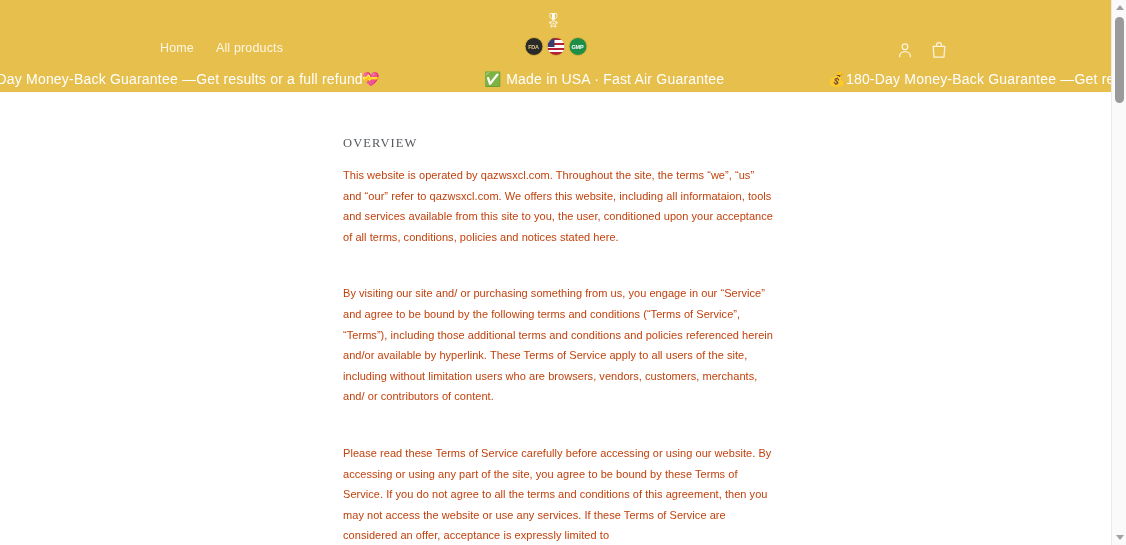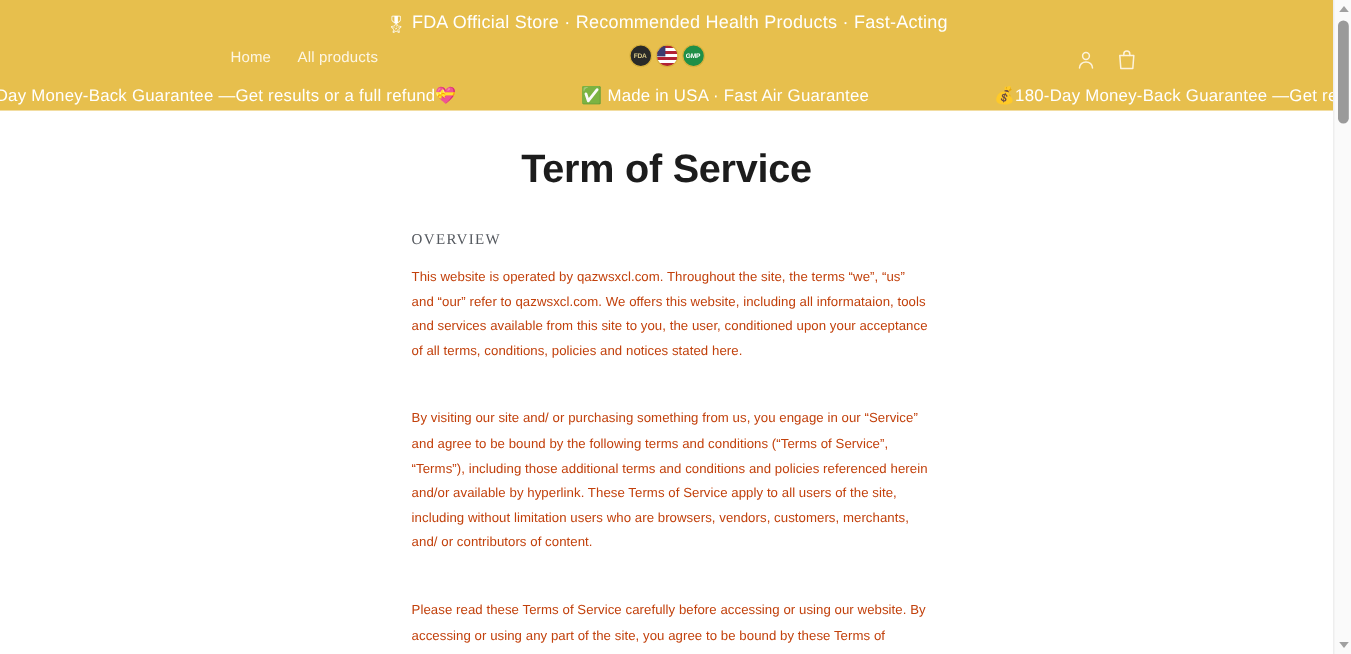--- a/index.html
+++ b/index.html
@@ -58,21 +58,20 @@
     position: relative;
     height: 30px;
   }
   .nav-left {
     position: absolute;
     left: 160px;
     top: 6px;
     display: flex;
     gap: 22px;
     align-items: center;
-    margin-left: 32px;
   }
   .nav-link {
     color: #fdf6e4;
     font-size: 12.5px;
     text-decoration: none;
     letter-spacing: .15px;
     cursor: pointer;
     background: none;
     border: 0;
     padding: 0;
@@ -241,21 +240,20 @@
 <body>
 
 <div id="page">
 
   <div class="viewport">
 
     <header class="header-wrap">
 
       <div class="announce">
         <span class="medal">🎖</span>
-        <span>FDA Official Store · Recommended Health Products · Fast-Acting</span>
       </div>
 
       <div class="nav-row">
 
         <nav class="nav-left">
           <a class="nav-link">Home</a>
           <a class="nav-link">All products</a>
         </nav>
 
         <div class="logo-badges">
@@ -286,21 +284,20 @@
           <span class="m-item">💰180-Day Money-Back Guarantee —Get results or a full refund💝</span>
           <span class="m-item">✅ Made in USA · Fast Air Guarantee</span>
           <span class="m-item">💰180-Day Money-Back Guarantee —Get results or a full refund💝</span>
 
         </div>
       </div>
 
     </header>
 
     <main class="content">
-      <h1 class="page-title">Term of Service</h1>
 
       <section class="article">
         <h2 class="overview-head">OVERVIEW</h2>
         <p>This website is operated by qazwsxcl.com. Throughout the site, the terms “we”, “us” and “our” refer to qazwsxcl.com. We offers this website, including all informataion, tools and services available from this site to you, the user, conditioned upon your acceptance of all terms, conditions, policies and notices stated here.</p>
         <p>By visiting our site and/ or purchasing something from us, you engage in our “Service” and agree to be bound by the following terms and conditions (“Terms of Service”, “Terms”), including those additional terms and conditions and policies referenced herein and/or available by hyperlink. These Terms of Service apply to all users of the site, including without limitation users who are browsers, vendors, customers, merchants, and/ or contributors of content.</p>
         <p>Please read these Terms of Service carefully before accessing or using our website. By accessing or using any part of the site, you agree to be bound by these Terms of Service. If you do not agree to all the terms and conditions of this agreement, then you may not access the website or use any services. If these Terms of Service are considered an offer, acceptance is expressly limited to</p>
       </section>
     </main>
 
   </div>

